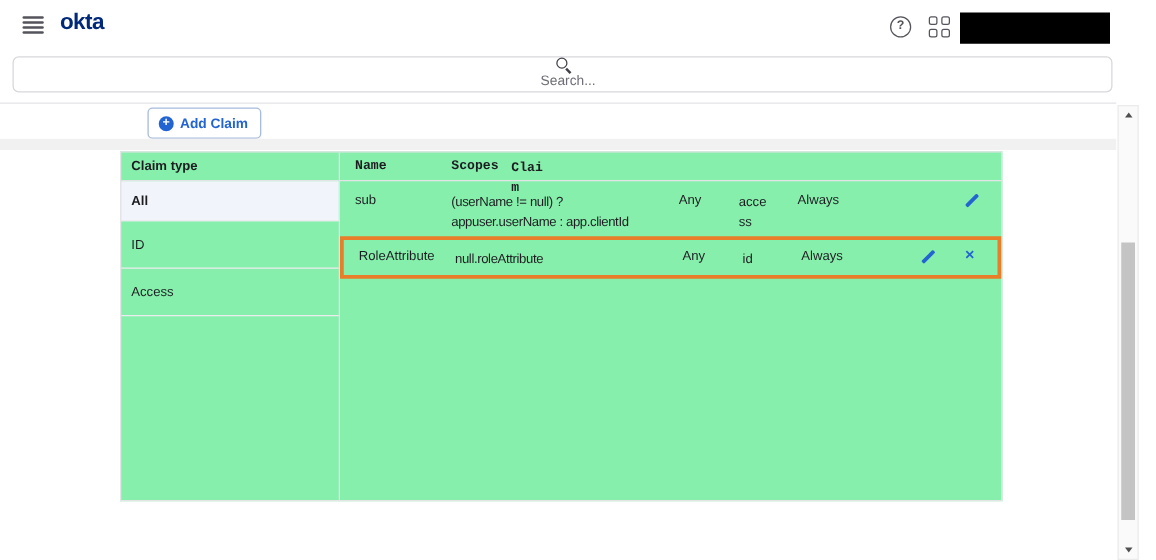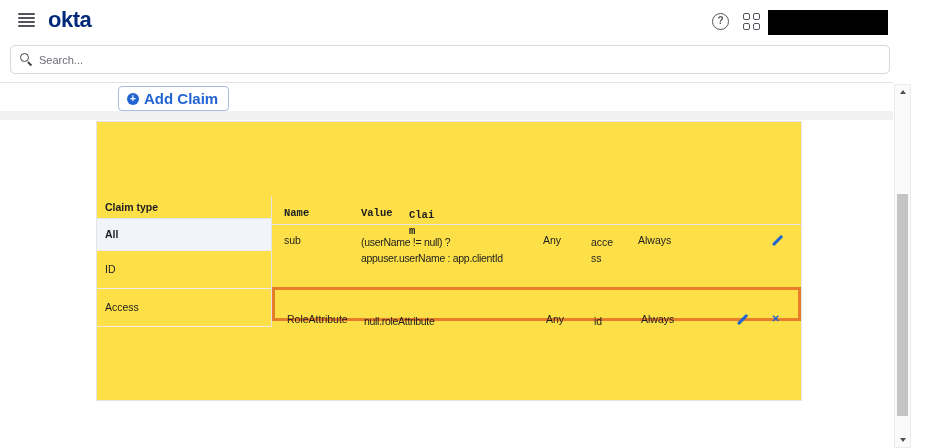--- a/index.html
+++ b/index.html
@@ -5,58 +5,58 @@
   * { margin:0; padding:0; box-sizing:border-box; }
   html,body { width:925px; height:448px; background:#ffffff; overflow:hidden;
               font-family:"Liberation Sans", sans-serif; color:#1d1d21; }
   .stage { position:relative; width:925px; height:448px; background:#fff; }
 
   
   .topnav { position:absolute; left:0; top:0; width:925px; height:40px; background:#fff; }
   .hamburger { position:absolute; left:18px; top:13px; width:17px; height:14px; cursor:pointer;
                display:flex; flex-direction:column; justify-content:space-between; }
   .hamburger span { display:block; height:2px; background:#54545c; border-radius:1px; }
-  .logo { position:absolute; left:48px; top:7px; font-size:22px; font-weight:800;
+  .logo { position:absolute; left:48px; top:7px; font-size:18px; font-weight:800;
           color:#00297a; letter-spacing:-0.5px; }
   .help-icon { position:absolute; left:712px; top:13px; width:17px; height:17px;
                border:1.6px solid #54545c; border-radius:50%; color:#54545c;
                font-size:10px; font-weight:700; text-align:center; line-height:14px; cursor:pointer; }
   .apps-icon { position:absolute; left:743px; top:13px; width:18px; height:18px;
                display:grid; grid-template-columns:7px 7px; grid-template-rows:7px 7px;
                gap:3px; cursor:pointer; }
   .apps-icon span { border:1.6px solid #54545c; border-radius:2px; }
   .redacted { position:absolute; left:768px; top:10px; width:120px; height:25px; background:#000; cursor:pointer; }
 
   
   .searchbar { position:absolute; left:10px; top:45px; width:880px; height:29px;
                border:1px solid #d7d7dc; border-radius:5px; background:#fff;
-               display:flex; align-items:center; padding-left:9px; cursor:text; }
+               display:flex; align-items:center; padding-left:9px; cursor:text;flex-direction:column; }
   .search-glyph { position:relative; width:13px; height:13px; margin-right:6px; }
   .search-glyph i { position:absolute; left:0; top:0; width:9px; height:9px;
                     border:1.6px solid #404049; border-radius:50%; }
   .search-glyph b { position:absolute; left:8px; top:8px; width:5px; height:1.7px;
                     background:#404049; transform:rotate(45deg); transform-origin:left center; }
   .search-ph { font-size:11px; color:#6e6e78; }
 
   
   .topline  { position:absolute; left:0; top:82px;  width:893px; height:1px; background:#e4e4e7; }
   .grayband { position:absolute; left:0; top:111px; width:893px; height:9px; background:#f1f1f2; }
 
   
   .add-claim { position:absolute; left:118px; top:86px; height:25px; padding:0 10px 0 8px;
                background:#fff; border:1px solid #a8bcdd; border-radius:4px;
                display:inline-flex; align-items:center; gap:5px; cursor:pointer;
                box-shadow:0 1px 1px rgba(0,0,0,0.04); }
   .plus-circle { width:12px; height:12px; background:#2264d1; border-radius:50%;
                  color:#fff; font-size:10px; font-weight:700; line-height:12px; text-align:center; }
-  .add-claim-label { font-size:15px; font-weight:700; color:#2264d1; }
+  .add-claim-label { font-size:11px; font-weight:700; color:#2264d1; }
 
   
   .widget { position:absolute; left:96px; top:121px; width:706px; height:280px;
-            border:1px solid #e4e4e7; background:#fde047; display:flex;align-items:center; }
+            border:1px solid #e4e4e7; background:#86efac; display:flex; }
   .pane-left { width:175px; border-right:1px solid #e4e4e7; display:flex; flex-direction:column; }
   .pane-left .pl-header { height:23px; padding:5px 8px 0 8px; font-size:10.5px; font-weight:700;
                           border-bottom:1px solid #e4e4e7; }
   .claim-type-row { padding:0 8px; font-size:10.5px; display:flex; align-items:center;
                     border-bottom:1px solid #ececee; cursor:pointer; }
   .claim-type-row.sel { background:#f1f4fb; height:32px;font-weight:bold; }
   .claim-type-row.plain { height:38px; }
 
   .pane-right { flex:1; display:flex; flex-direction:column; position:relative; }
   .thead { display:flex; height:23px; border-bottom:1px solid #e4e4e7; }
@@ -65,21 +65,21 @@
   .c-name { width:77px; }
   .c-value { width:182px; padding-right:0; letter-spacing:-0.3px; line-height:1.55; }
   .c-scopes { width:48px; }
   .c-type { width:47px; word-break:break-all; line-height:1.55; }
   .c-included { width:95px; }
   .c-actions { flex:1; display:flex; justify-content:flex-end; gap:24px;
                padding:5px 18px 0 0; align-items:flex-start; }
   .trow { display:flex; }
   .trow.r1 { height:44px; padding-top:4px; }
   .trow.r1 .cell { padding-top:5px; }
-  .trow.r2 { height:34px; border:3px solid #e87d2a; padding-top:20px;margin-top:18px; }
+  .trow.r2 { height:34px; border:3px solid #e87d2a; padding-top:4px; }
   .trow.r2 .cell { padding-top:3px; }
   .trow.r2 .c-actions { padding-top:3px; }
 
   .pencil-icon { display:inline-block; width:12px; height:12px; position:relative; cursor:pointer; }
   .pencil-icon i { position:absolute; left:0; top:5px; width:13px; height:2.6px;
                    background:#2264d1; border-radius:1px; transform:rotate(-45deg); }
   .x-icon { font-size:10px; font-weight:700; color:#2264d1; cursor:pointer; line-height:12px; }
 
   
   .scrollbar { position:absolute; left:894px; top:84px; width:17px; height:364px;
@@ -146,21 +146,21 @@
         <span>ID</span>
       </div>
       <div class="claim-type-row plain">
         <span>Access</span>
       </div>
     </div>
 
     <div class="pane-right">
       <div class="thead">
         <div class="cell c-name">Name</div>
-        <div class="cell c-scopes">Value</div>
+        <div class="cell c-scopes">Scopes</div>
         <div class="cell c-type">Claim</div>
         <div class="c-actions"></div>
       </div>
 
       <div class="trow r1">
         <div class="cell c-name">sub</div>
         <div class="cell c-value">(userName != null) ? appuser.userName : app.clientId</div>
         <div class="cell c-scopes">Any</div>
         <div class="cell c-type">access</div>
         <div class="cell c-included">Always</div>

